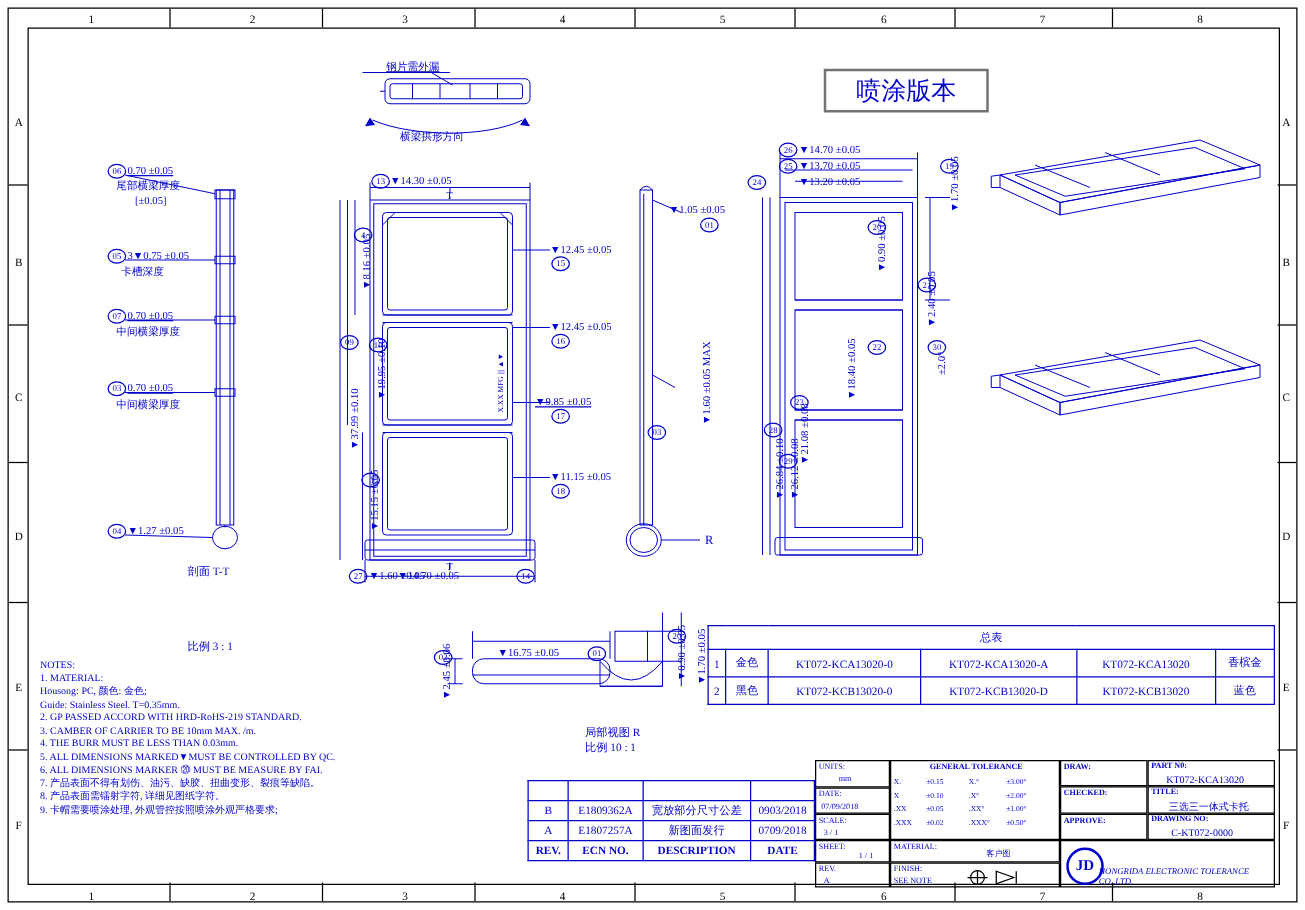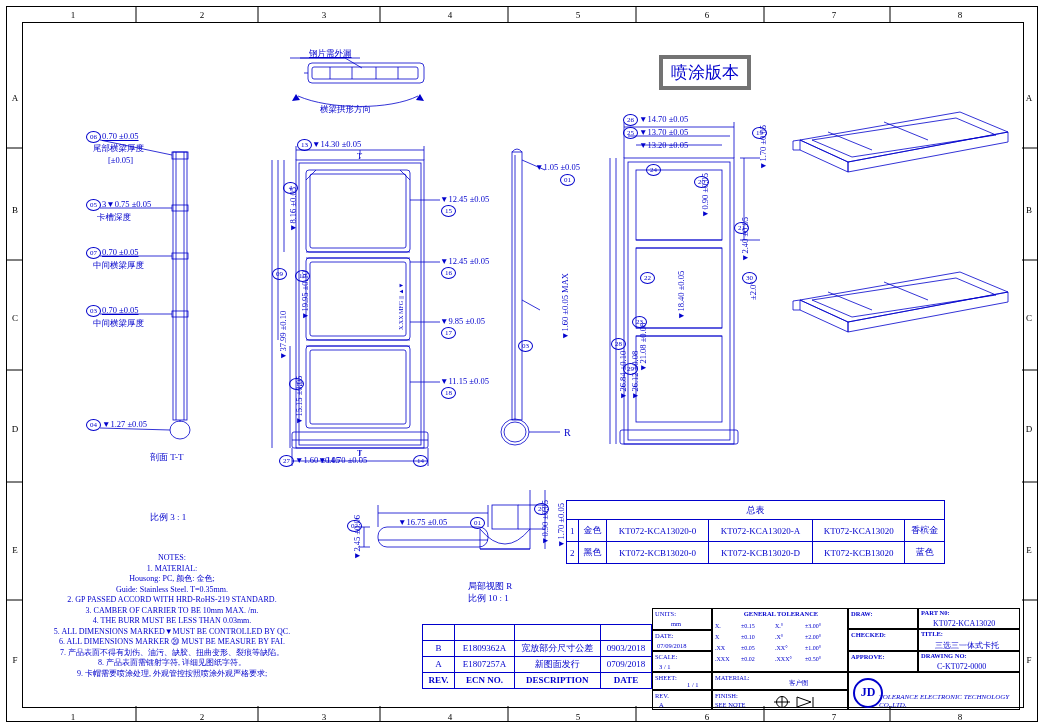--- a/index.html
+++ b/index.html
@@ -14,21 +14,21 @@
   .rot90{transform-origin:0 0;transform:rotate(-90deg);}
   .bub{position:absolute;border:1px solid #0000cc;border-radius:50%;width:13px;height:10px;font-size:7px;line-height:10px;text-align:center;color:#0000cc;}
   .notes{position:absolute;font-size:8px;color:#0000cc;line-height:10.5px;font-family:"Liberation Serif",serif;}
   
   table.tbl{border-collapse:collapse;position:absolute;font-size:9px;color:#0000cc;font-family:"Liberation Serif",serif;}
   table.tbl td,table.tbl th{border:1px solid #0000cc;text-align:center;padding:1px 2px;font-weight:normal;}
   .cell{position:absolute;box-sizing:border-box;border:1px solid #000;font-size:7px;overflow:hidden;}
   .lbl{font-size:6.5px;}
   .ctr{text-align:center;}
   .stamp{position:absolute;border:2px solid #0000cc;border-radius:50%;width:26px;height:26px;text-align:center;font-size:12px;line-height:24px;font-weight:bold;color:#0000cc;}
-  .title-main{position:absolute;font-size:17px;color:#0000cc;border:4px solid #737373;padding:2px 8px;font-family:"Liberation Sans",sans-serif;}
+  .title-main{position:absolute;font-size:20px;color:#0000cc;border:2px solid #737373;padding:2px 24px;font-family:"Liberation Sans",sans-serif;}
   svg{position:absolute;left:0;top:0;overflow:visible;}
 </style>
 </head>
 <body>
 
 <div id="sheet">
 
   <div class="frame-outer"></div>
   <div class="frame-inner"></div>
 
@@ -206,21 +206,21 @@
   </svg>
   <div class="bub" style="left:297px;top:139px;">13</div>
   <div class="t" style="left:312px;top:139px;">▼14.30 ±0.05</div>
   <div class="t" style="left:357px;top:151px;">T</div>
   <div class="t" style="left:357px;top:448px;">T</div>
 
   <div class="t" style="left:440px;top:194px;">▼12.45 ±0.05</div>
   <div class="bub" style="left:441px;top:205px;">15</div>
   <div class="t" style="left:440px;top:256px;">▼12.45 ±0.05</div>
   <div class="bub" style="left:441px;top:267px;">16</div>
-  <div class="t" style="left:440px;top:316px;">▼9.85 ±0.05</div>
+  <div class="t" style="left:428px;top:316px;text-decoration:underline;">▼9.85 ±0.05</div>
   <div class="bub" style="left:441px;top:327px;">17</div>
   <div class="t" style="left:440px;top:376px;">▼11.15 ±0.05</div>
   <div class="bub" style="left:441px;top:387px;">18</div>
 
   <div class="bub" style="left:279px;top:455px;">27</div>
   <div class="t" style="left:295px;top:455px;">▼1.60 ±0.05</div>
   <div class="t" style="left:318px;top:455px;">▼14.70 ±0.05</div>
   <div class="bub" style="left:413px;top:455px;">14</div>
 
   <div class="t rot90" style="left:288px;top:232px;">▼8.16 ±0.05</div>
@@ -293,33 +293,33 @@
       <line x1="744" y1="158" x2="744" y2="240"></line>
 
       <line x1="616" y1="158" x2="616" y2="444"></line>
       <line x1="610" y1="158" x2="610" y2="444"></line>
     </g>
   </svg>
   <div class="bub" style="left:623px;top:114px;">26</div>
   <div class="t" style="left:639px;top:114px;">▼14.70 ±0.05</div>
   <div class="bub" style="left:623px;top:127px;">25</div>
   <div class="t" style="left:639px;top:127px;">▼13.70 ±0.05</div>
-  <div class="bub" style="left:646px;top:140px;margin-top:24px;">24</div>
+  <div class="bub" style="left:598px;top:140px;">24</div>
   <div class="t" style="left:639px;top:140px;">▼13.20 ±0.05</div>
 
   <div class="t rot90" style="left:758px;top:170px;">▼1.70 ±0.05</div>
   <div class="bub" style="left:752px;top:127px;">19</div>
   <div class="t rot90" style="left:700px;top:218px;">▼0.90 ±0.05</div>
   <div class="bub" style="left:694px;top:176px;">20</div>
   <div class="t rot90" style="left:740px;top:262px;">▼2.40 ±0.05</div>
   <div class="bub" style="left:734px;top:222px;">21</div>
   <div class="t rot90" style="left:748px;top:300px;">±2.0°</div>
   <div class="bub" style="left:742px;top:272px;">30</div>
   <div class="t rot90" style="left:676px;top:320px;">▼18.40 ±0.05</div>
-  <div class="bub" style="left:640px;top:272px;">22</div>
+  <div class="bub" style="left:694px;top:272px;">22</div>
   <div class="t rot90" style="left:638px;top:372px;">▼21.08 ±0.08</div>
   <div class="bub" style="left:632px;top:316px;">23</div>
   <div class="t rot90" style="left:618px;top:400px;">▼26.84 ±0.10</div>
   <div class="bub" style="left:611px;top:338px;">28</div>
   <div class="t rot90" style="left:630px;top:400px;">▼26.12 ±0.08</div>
   <div class="bub" style="left:623px;top:363px;">29</div>
 
   <svg width="1044" height="728">
     <g stroke="#0000cc" fill="none" stroke-width="0.8">
       <rect x="492" y="505" width="26" height="24"></rect>
@@ -352,36 +352,36 @@
       <path d="M800,300 L960,272 L1008,292 L848,322 Z"></path>
       <path d="M800,300 L800,310 L848,332 L848,322 Z"></path>
       <path d="M848,322 L848,332 L1008,302 L1008,292 Z"></path>
       <path d="M812,300 L956,278 L996,295 L852,317 Z"></path>
       <path d="M828,292 L872,310"></path>
       <path d="M884,282 L928,300"></path>
       <path d="M800,300 L793,301 L793,310 L800,310"></path>
     </g>
   </svg>
 
-  <div class="notes" style="left:32px;top:553px;width:280px;text-align:center;">
+  <div class="notes" style="left:32px;top:527px;width:280px;">
     <div>NOTES:</div>
     <div>1. MATERIAL:</div>
     <div>    Housong: PC, 颜色: 金色;</div>
     <div>    Guide: Stainless Steel. T=0.35mm.</div>
     <div>2. GP PASSED ACCORD WITH HRD-RoHS-219 STANDARD.</div>
     <div>3. CAMBER OF CARRIER TO BE 10mm MAX. /m.</div>
     <div>4. THE BURR MUST BE LESS THAN 0.03mm.</div>
     <div>5. ALL DIMENSIONS MARKED▼MUST BE CONTROLLED BY QC.</div>
     <div>6. ALL DIMENSIONS MARKER ⑳ MUST BE MEASURE BY FAI.</div>
     <div>7. 产品表面不得有划伤、油污、缺胶、扭曲变形、裂痕等缺陷。</div>
     <div>8. 产品表面需镭射字符, 详细见图纸字符。</div>
     <div>9. 卡帽需要喷涂处理, 外观管控按照喷涂外观严格要求;</div>
   </div>
 
-  <table class="tbl" style="left:566px;top:500px;width:379px;">
+  <table class="tbl" style="left:566px;top:500px;width:454px;">
     <tbody>
         <tr>
       <td colspan="6" style="height:16px;">总表</td>
     </tr>
     <tr>
       <td style="height:19px;">1</td>
       <td>金色</td>
       <td>KT072-KCA13020-0</td>
       <td>KT072-KCA13020-A</td>
       <td>KT072-KCA13020</td>
@@ -498,17 +498,17 @@
   <div class="cell" style="left:918px;top:629px;width:102px;height:22px;">
     <span class="lbl" style="position:absolute;left:2px;top:0px;font-weight:bold;">TITLE:</span>
     <span class="lbl blue" style="position:absolute;left:16px;top:10px;color:#0000cc;font-size:8px;">三选三一体式卡托</span>
   </div>
   <div class="cell" style="left:918px;top:651px;width:102px;height:21px;">
     <span class="lbl" style="position:absolute;left:2px;top:0px;font-weight:bold;">DRAWING NO:</span>
     <span class="lbl blue" style="position:absolute;left:18px;top:10px;color:#0000cc;font-size:8px;">C-KT072-0000</span>
   </div>
 
   <div class="cell" style="left:848px;top:672px;width:172px;height:38px;">
-    <span class="blue" style="position:absolute;left:30px;top:20px;font-size:7px;font-style:italic;color:#0000cc;">TOLERANCE ELECTRONIC TECHNOLOGY CO.,LTD.</span>
+    <span class="blue" style="position:absolute;left:30px;top:20px;font-size:7px;font-style:italic;color:#0000cc;">HONGRIDA ELECTRONIC TOLERANCE CO.,LTD.</span>
     <span class="stamp" style="left:4px;top:5px;">JD</span>
   </div>
 
 </div>
 
 </body></html>

